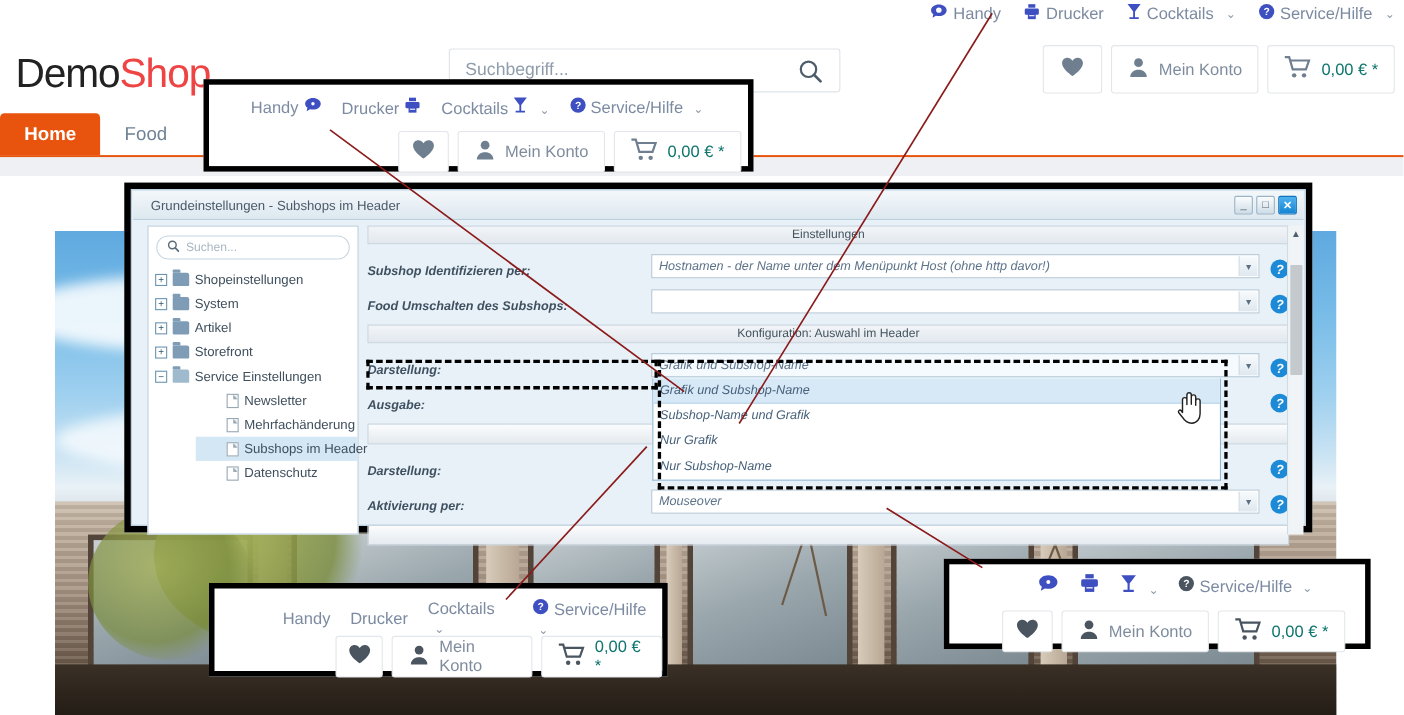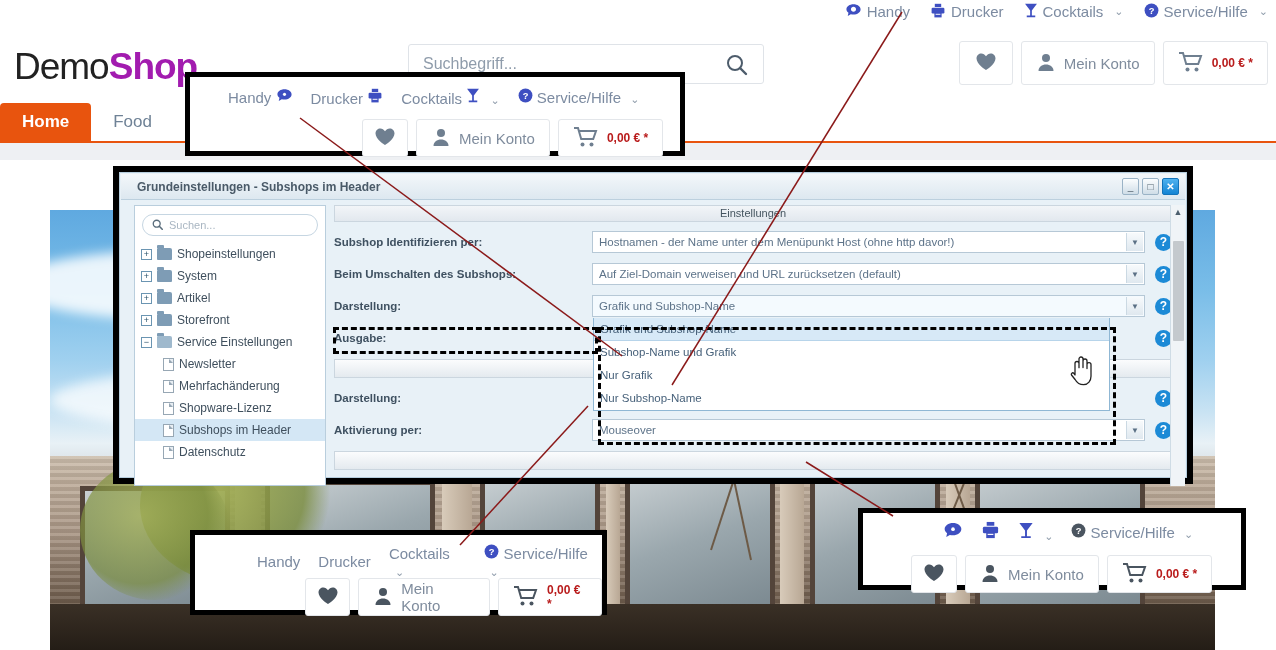--- a/index.html
+++ b/index.html
@@ -15,33 +15,33 @@
   #shop-header { position:absolute; left:0; top:0; width:1276px; height:160px; background:#fff; }
 
   .topbar { position:absolute; right:8px; top:2px; display:flex; align-items:center; gap:20px;
             font-size:15px; color:#6b7a8f; }
   .topbar .tb-item { display:flex; align-items:center; gap:5px; cursor:pointer; white-space:nowrap;}
   .topbar .tb-label { color:#7c8ba1; }
   .ico { display:inline-block; line-height:1; color:#3e4fc1; }
 
   .logo { position:absolute; left:14px; top:46px; font-size:37px; letter-spacing:-1px; }
   .logo .b { font-weight:normal; color:#222; }
-  .logo .n { color:#a21caf; font-weight:700; }
+  .logo .n { color:#ef4444; font-weight:400; }
 
   .searchbox { position:absolute; left:408px; top:44px; width:356px; height:40px;
                border:1px solid #dfe3e8; background:#fff; border-radius:3px; }
   .searchbox .ph { position:absolute; left:14px; top:10px; font-size:16px; color:#8f9cab; }
   .searchbox .mag { position:absolute; right:14px; top:8px; }
 
   .hdr-btns { position:absolute; right:8px; top:41px; display:flex; gap:8px; }
   .hbtn { border:1px solid #e3e6ea; background:#fff; border-radius:3px; height:44px;
           display:flex; align-items:center; justify-content:center; gap:8px; padding:0 14px;
           color:#7f8c9d; font-size:15px; cursor:pointer; }
   .hbtn.heart { width:54px; padding:0; }
-  .price { color:#b91c1c; font-weight:bold; font-size:12px; }
+  .price { color:#0f766e; font-weight:normal; font-size:15px; }
 
   .mainnav { position:absolute; left:0; top:105px; width:1276px; height:36px; }
   .mainnav .navitems { display:flex; align-items:flex-end; height:36px; }
   .navtab { padding:9px 22px; font-size:17px; color:#6f8296; cursor:pointer; }
   .navtab.active { background:#e8540e; color:#fff; font-weight:bold;
                    border-radius:4px 4px 0 0; }
   .navrule { position:absolute; left:0; top:141px; width:1276px; height:2px; background:#e8540e; }
   .navshadow { position:absolute; left:0; top:143px; width:1276px; height:17px; background:#eef0f3; }
 
   
@@ -61,56 +61,56 @@
   .ground { position:absolute; left:0; right:0; bottom:0; height:46px;
             background:linear-gradient(180deg,#3a3026,#241d16); }
 
   
   #dialog { position:absolute; left:113px; top:166px; width:1080px; height:318px;
             border:6px solid #000; background:#dce9f2; }
   .dlg-inner { position:absolute; inset:0; background:#e8f1f7; border:1px solid #b7cede; }
   .dlg-title { position:absolute; left:1px; top:1px; right:1px; height:26px;
       background:linear-gradient(180deg,#f3f7fa,#dde8f0);
       border-bottom:1px solid #bcd0de; display:flex; align-items:center; }
-  .dlg-title .t { margin-left:16px; font-size:12px; font-weight:bold; color:#4a5a68; }
+  .dlg-title .t { margin-left:16px; font-size:12px; font-weight:normal; color:#4a5a68; }
   .wbtns { position:absolute; right:6px; top:4px; display:flex; gap:3px; }
   .wb { width:17px; height:17px; border:1px solid #9ab3c6; border-radius:2px;
         background:linear-gradient(180deg,#fbfdfe,#cfdde7); display:flex;
         align-items:center; justify-content:center; font-size:10px; color:#54646f; cursor:pointer;}
   .wb.close { background:linear-gradient(180deg,#4fb2ef,#1384d4); border-color:#1273ba;
               color:#fff; font-weight:bold; }
 
   
   .treepanel { position:absolute; left:14px; top:32px; width:192px; bottom:-9px;
                background:#fff; border:1px solid #b9cedd; }
   .tsearch { margin:8px 7px 0 7px; height:22px; border:1px solid #c6d6e2; border-radius:11px;
              background:#fff; display:flex; align-items:center; padding:0 9px; gap:6px; }
   .tsearch .ph { font-size:11px; color:#a9b6c2; }
   .tnode { display:flex; align-items:center; gap:5px; height:22px; padding-left:6px;
            font-size:12px; color:#3f4f5d; cursor:pointer; white-space:nowrap;}
-  .tnode.child { padding-left:28px; }
+  .tnode.child { padding-left:28px;margin-left:43px; }
   .tnode.sel { background:#d4e7f5; }
   .expander { width:11px; height:11px; border:1px solid #6b95b2; background:#fff;
               font-size:9px; line-height:9px; text-align:center; color:#2d556e; flex:none; }
   .folder { width:15px; height:12px; background:#7e9cb5; border-radius:1px 2px 1px 1px;
             position:relative; flex:none; }
   .folder:before { content:""; position:absolute; left:0; top:-3px; width:7px; height:3px;
                    background:#7e9cb5; border-radius:1px 1px 0 0; }
   .folder.open { background:#9fb9cd; }
   .doc { width:11px; height:13px; background:#fff; border:1px solid #97a7b4; flex:none;
          position:relative; }
   .doc:after { content:""; position:absolute; right:0; top:0; border-width:0 4px 4px 0;
                border-style:solid; border-color:#97a7b4 #e8eef3; }
 
   
   .formpanel { position:absolute; left:214px; top:32px; right:14px; bottom:-9px; }
   .bandhdr { height:17px; background:linear-gradient(180deg,#f2f5f8,#e2e8ee);
              border:1px solid #cbd6df; font-size:11px; color:#44545f; text-align:center;
              line-height:15px; margin-bottom:9px; }
-  .frow { display:flex; align-items:center; height:22px; margin-bottom:10px; position:relative; }
+  .frow { display:flex; align-items:flex-end; height:22px; margin-bottom:10px; position:relative;font-style:italic; }
   .flabel { width:258px; font-size:11.5px; font-weight:bold; color:#3f5161; }
   .fctl { flex:1; height:22px; border:1px solid #b6c8d6; background:#fff;
           display:flex; align-items:center; padding:0 6px; font-size:11.5px; color:#5d7389;
           position:relative; cursor:pointer; }
   .fctl .arrow { position:absolute; right:1px; top:1px; width:17px; height:18px;
                  background:linear-gradient(180deg,#f7fafc,#dfe8ef); border-left:1px solid #cbd9e3;
                  display:flex; align-items:center; justify-content:center; font-size:8px; color:#5b7085;}
   .help { width:17px; height:17px; border-radius:50%; background:#1c8ad6; color:#fff;
           font-size:12px; font-weight:bold; display:flex; align-items:center; justify-content:center;
           margin-left:10px; flex:none; cursor:pointer; }
@@ -327,24 +327,20 @@
           <span>Service Einstellungen</span>
         </div>
         <div class="tnode child">
           <span class="doc"></span>
           <span>Newsletter</span>
         </div>
         <div class="tnode child">
           <span class="doc"></span>
           <span>Mehrfachänderung</span>
         </div>
-        <div class="tnode child">
-          <span class="doc"></span>
-          <span>Shopware-Lizenz</span>
-        </div>
         <div class="tnode child sel">
           <span class="doc"></span>
           <span>Subshops im Header</span>
         </div>
         <div class="tnode child">
           <span class="doc"></span>
           <span>Datenschutz</span>
         </div>
       </div>
     </div>
@@ -355,28 +351,28 @@
       <div class="frow">
         <div class="flabel">Subshop Identifizieren per:</div>
         <div class="fctl">
           <span>Hostnamen - der Name unter dem Menüpunkt Host (ohne http davor!)</span>
           <span class="arrow">▼</span>
         </div>
         <div class="help">?</div>
       </div>
 
       <div class="frow">
-        <div class="flabel">Beim Umschalten des Subshops:</div>
+        <div class="flabel">Food Umschalten des Subshops:</div>
         <div class="fctl">
-          <span>Auf Ziel-Domain verweisen und URL zurücksetzen (default)</span>
           <span class="arrow">▼</span>
         </div>
         <div class="help">?</div>
       </div>
 
+      <div class="bandhdr">Konfiguration: Auswahl im Header</div>
 
       <div class="frow" style="margin-bottom:10px;">
         <div class="flabel">Darstellung:</div>
         <div class="fctl" style="background:#f4fafe;">
           <span>Grafik und Subshop-Name</span>
           <span class="arrow">▼</span>
           <div class="combolist">
             <div class="copt hi">Grafik und Subshop-Name</div>
             <div class="copt">Subshop-Name und Grafik</div>
             <div class="copt">Nur Grafik</div>

